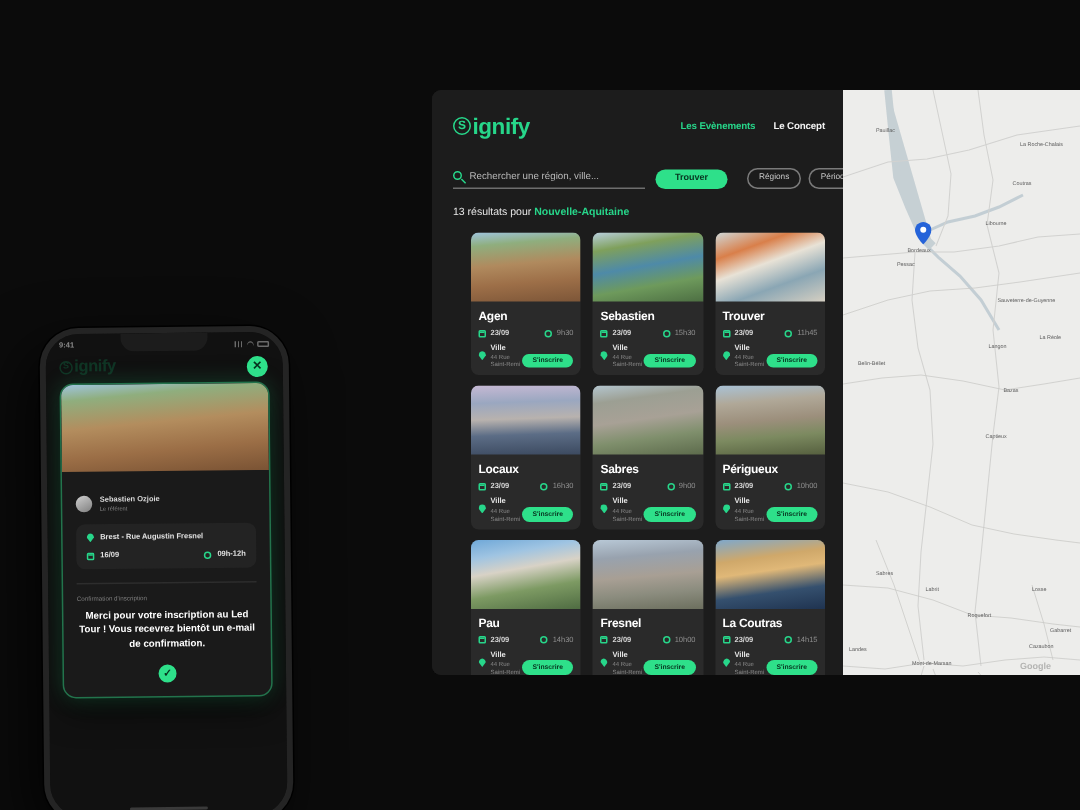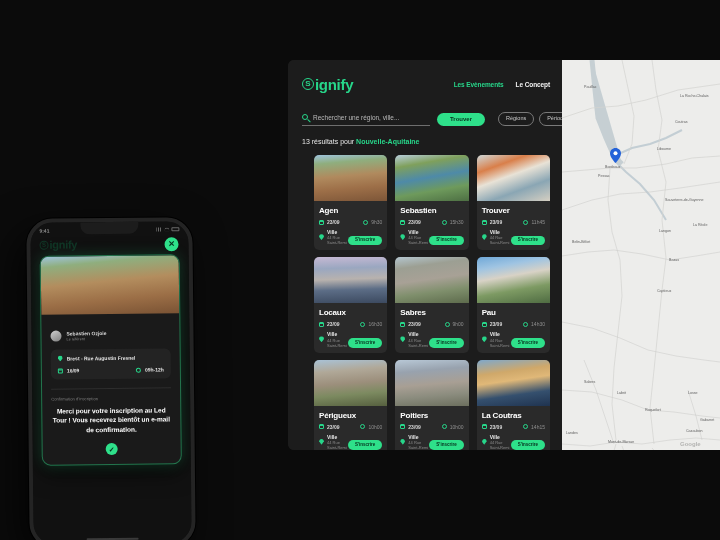--- a/index.html
+++ b/index.html
@@ -361,20 +361,46 @@
                   <span class="loc-lines">
                     <span class="loc-title" style="display:block">Ville</span>
                     <span class="loc-sub" style="display:block">44 Rue Saint-Remi</span>
                   </span>
                 </span>
                 <span class="btn-signup">S'inscrire</span>
               </div>
             </div>
           </div>
           <div class="card">
+            <div class="card-img ph-perigueux"></div>
+            <div class="card-body">
+              <div class="card-title">Périgueux</div>
+              <div class="meta-row">
+                <span class="meta">
+                  <span class="ico-cal"></span>
+                  <span class="m-txt">23/09</span>
+                </span>
+                <span class="meta">
+                  <span class="ico-clock"></span>
+                  <span class="m-txt dim">10h00</span>
+                </span>
+              </div>
+              <div class="loc-row">
+                <span class="loc">
+                  <span class="ico-pin"></span>
+                  <span class="loc-lines">
+                    <span class="loc-title" style="display:block">Ville</span>
+                    <span class="loc-sub" style="display:block">44 Rue Saint-Remi</span>
+                  </span>
+                </span>
+                <span class="btn-signup">S'inscrire</span>
+              </div>
+            </div>
+          </div>
+          <div class="card">
             <div class="card-img ph-pau"></div>
             <div class="card-body">
               <div class="card-title">Pau</div>
               <div class="meta-row">
                 <span class="meta">
                   <span class="ico-cal"></span>
                   <span class="m-txt">23/09</span>
                 </span>
                 <span class="meta">
                   <span class="ico-clock"></span>
@@ -387,49 +413,23 @@
                   <span class="loc-lines">
                     <span class="loc-title" style="display:block">Ville</span>
                     <span class="loc-sub" style="display:block">44 Rue Saint-Remi</span>
                   </span>
                 </span>
                 <span class="btn-signup">S'inscrire</span>
               </div>
             </div>
           </div>
           <div class="card">
-            <div class="card-img ph-perigueux"></div>
-            <div class="card-body">
-              <div class="card-title">Périgueux</div>
-              <div class="meta-row">
-                <span class="meta">
-                  <span class="ico-cal"></span>
-                  <span class="m-txt">23/09</span>
-                </span>
-                <span class="meta">
-                  <span class="ico-clock"></span>
-                  <span class="m-txt dim">10h00</span>
-                </span>
-              </div>
-              <div class="loc-row">
-                <span class="loc">
-                  <span class="ico-pin"></span>
-                  <span class="loc-lines">
-                    <span class="loc-title" style="display:block">Ville</span>
-                    <span class="loc-sub" style="display:block">44 Rue Saint-Remi</span>
-                  </span>
-                </span>
-                <span class="btn-signup">S'inscrire</span>
-              </div>
-            </div>
-          </div>
-          <div class="card">
             <div class="card-img ph-poitiers"></div>
             <div class="card-body">
-              <div class="card-title">Poitiers</div>
+              <div class="card-title">Fresnel</div>
               <div class="meta-row">
                 <span class="meta">
                   <span class="ico-cal"></span>
                   <span class="m-txt">23/09</span>
                 </span>
                 <span class="meta">
                   <span class="ico-clock"></span>
                   <span class="m-txt dim">10h00</span>
                 </span>
               </div>

